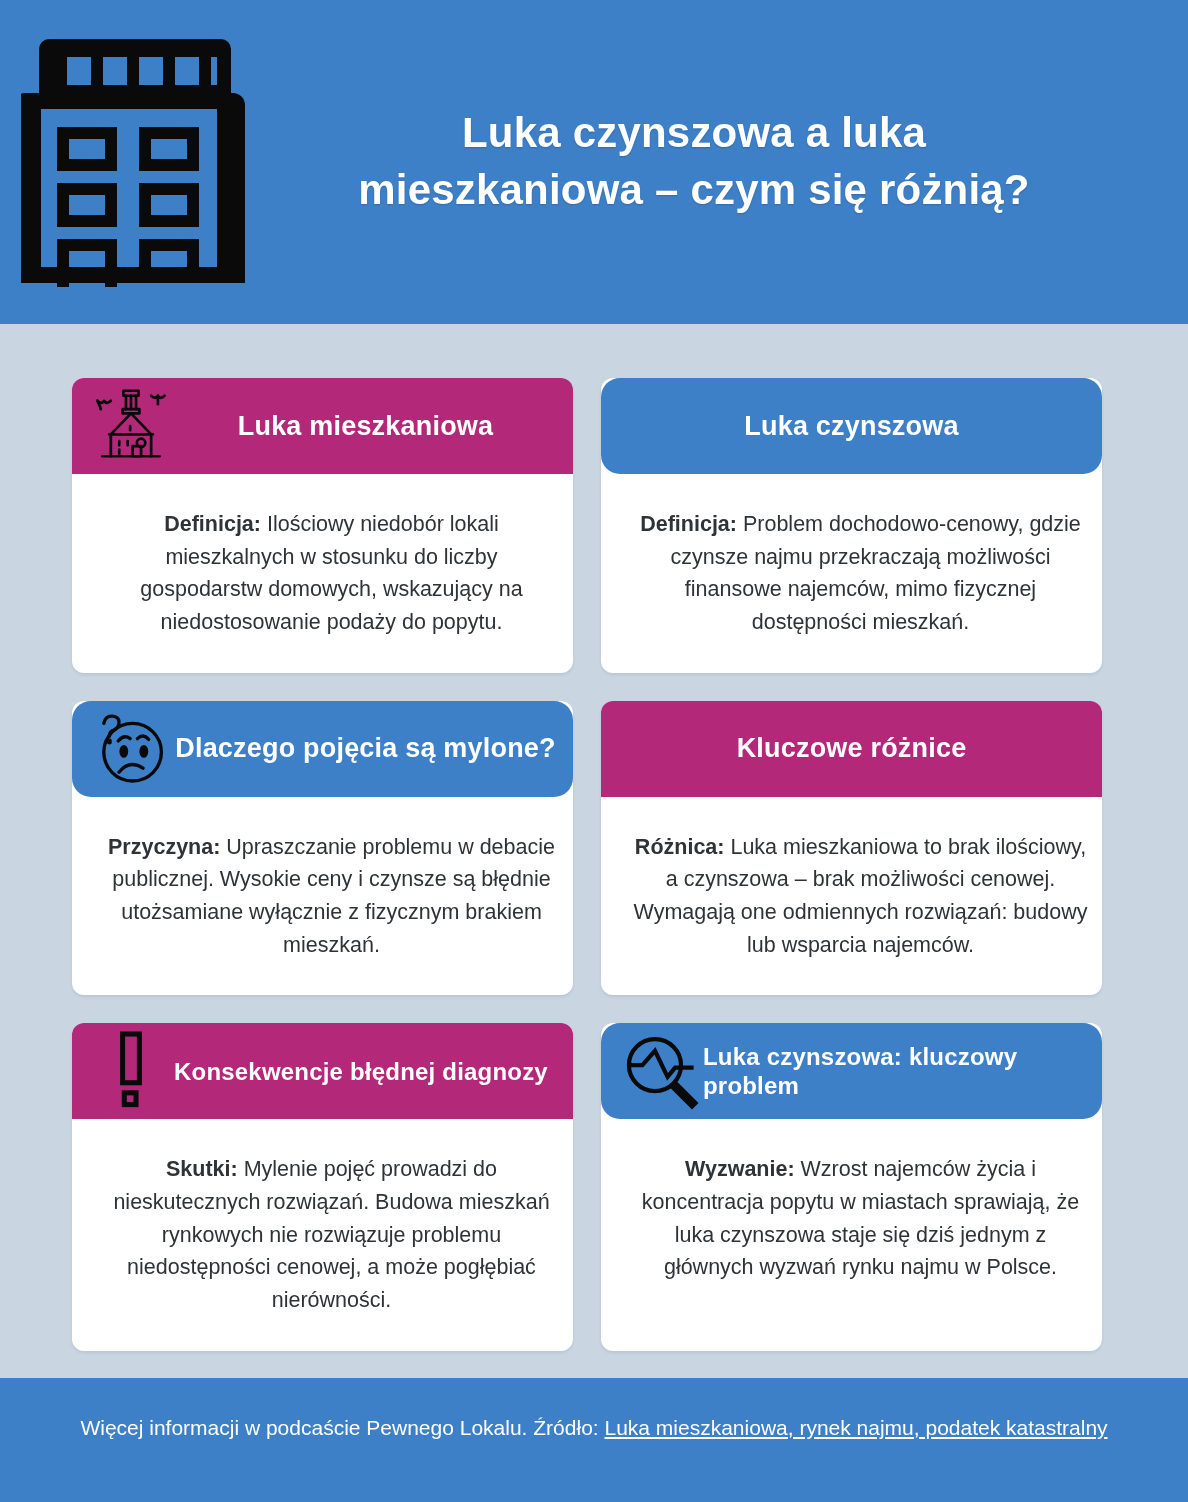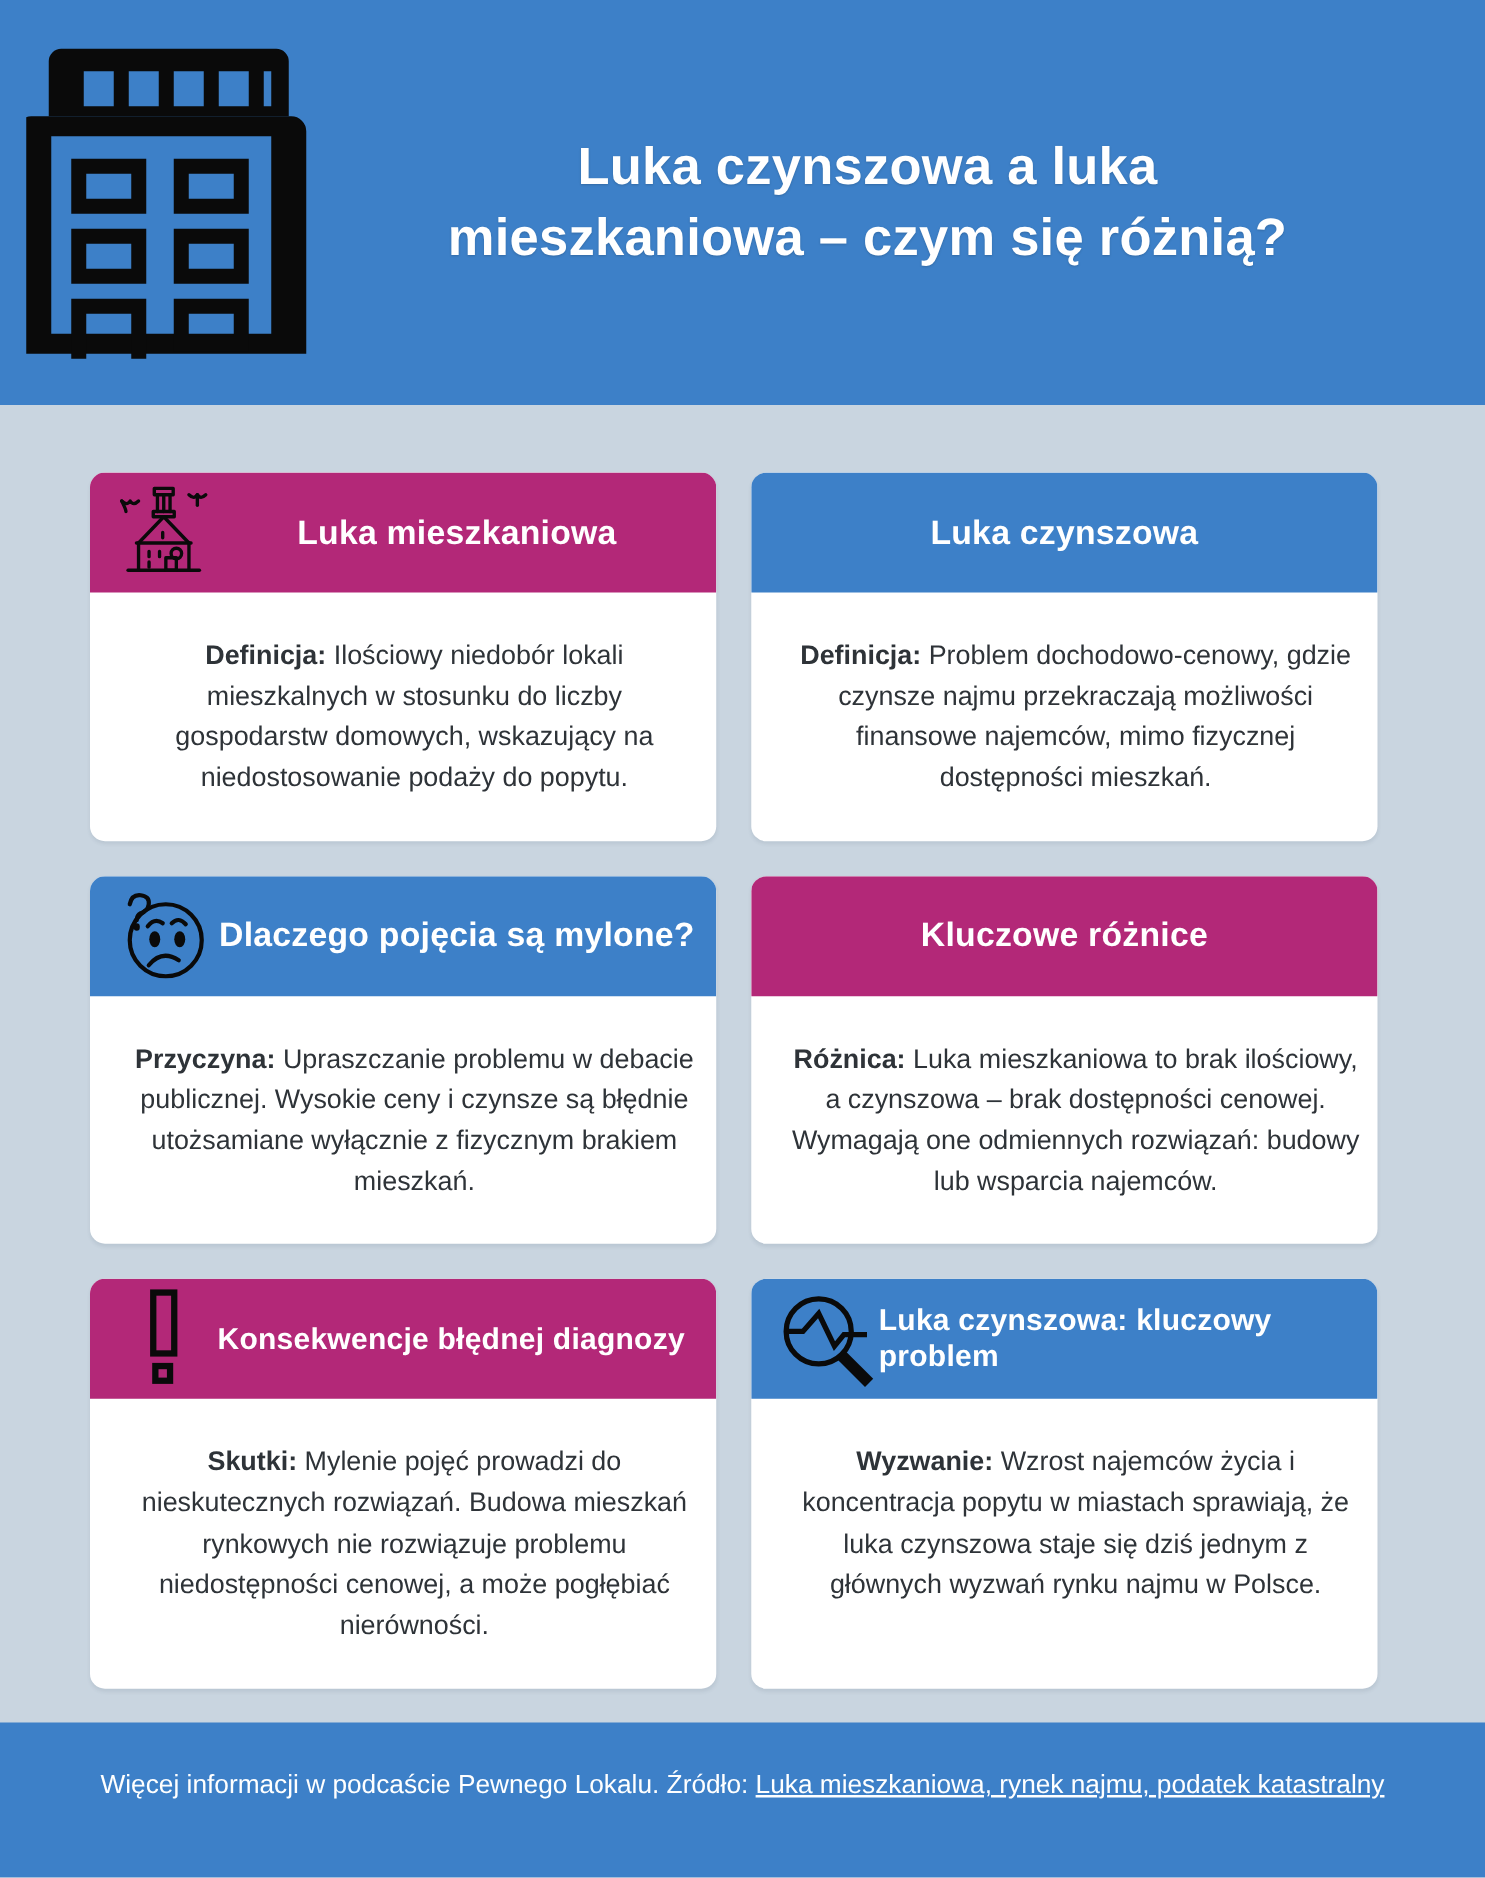--- a/index.html
+++ b/index.html
@@ -51,21 +51,21 @@
     box-shadow:0 2px 3px rgba(60,80,100,.10);
     display:flex;flex-direction:column;
   }
   .card-head{
     min-height:96px;
     display:flex;align-items:center;
     padding:6px 16px;
     box-sizing:border-box;
   }
   .card-head.magenta{background:#b32878;}
-  .card-head.blue{background:#3d80c8;}
+  .card-head.blue{background:#3d80c8;border-radius:19px;}
   .card-icon{
     width:86px;flex:0 0 86px;
     display:flex;align-items:center;justify-content:center;
   }
   .card-title{
     flex:1;
     color:#ffffff;
     font-size:27px;
     font-weight:600;
     line-height:1.22;
@@ -206,21 +206,21 @@
       <div class="card-body">
         <b>Przyczyna:</b><span> Upraszczanie problemu w debacie publicznej. Wysokie ceny i czynsze są błędnie utożsamiane wyłącznie z fizycznym brakiem mieszkań.</span>
       </div>
     </div>
 
     <div class="card">
       <div class="card-head magenta">
         <div class="card-title centered">Kluczowe różnice</div>
       </div>
       <div class="card-body">
-        <b>Różnica:</b><span> Luka mieszkaniowa to brak ilościowy, a czynszowa – brak dostępności cenowej. Wymagają one odmiennych rozwiązań: budowy lub wsparcia najemców.</span>
+        <b>Różnica:</b><span> Luka mieszkaniowa to brak ilościowy, a czynszowa – brak możliwości cenowej. Wymagają one odmiennych rozwiązań: budowy lub wsparcia najemców.</span>
       </div>
     </div>
 
     <div class="card">
       <div class="card-head magenta">
         <div class="card-icon">
           <svg width="70" height="84" viewBox="0 0 60 100" aria-hidden="true">
             <g stroke="#0a0a0a" stroke-width="6" fill="none">
               <rect x="20" y="6" width="20" height="58"></rect>
               <rect x="22" y="76" width="14" height="14"></rect>

